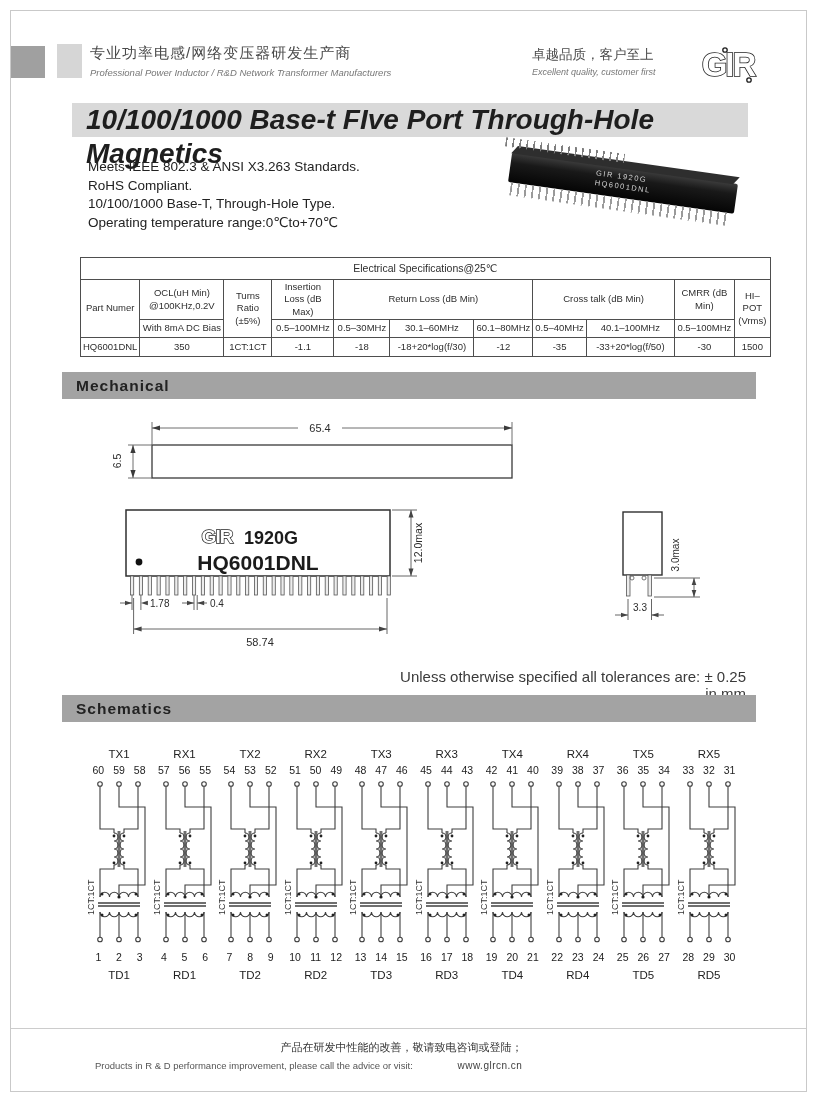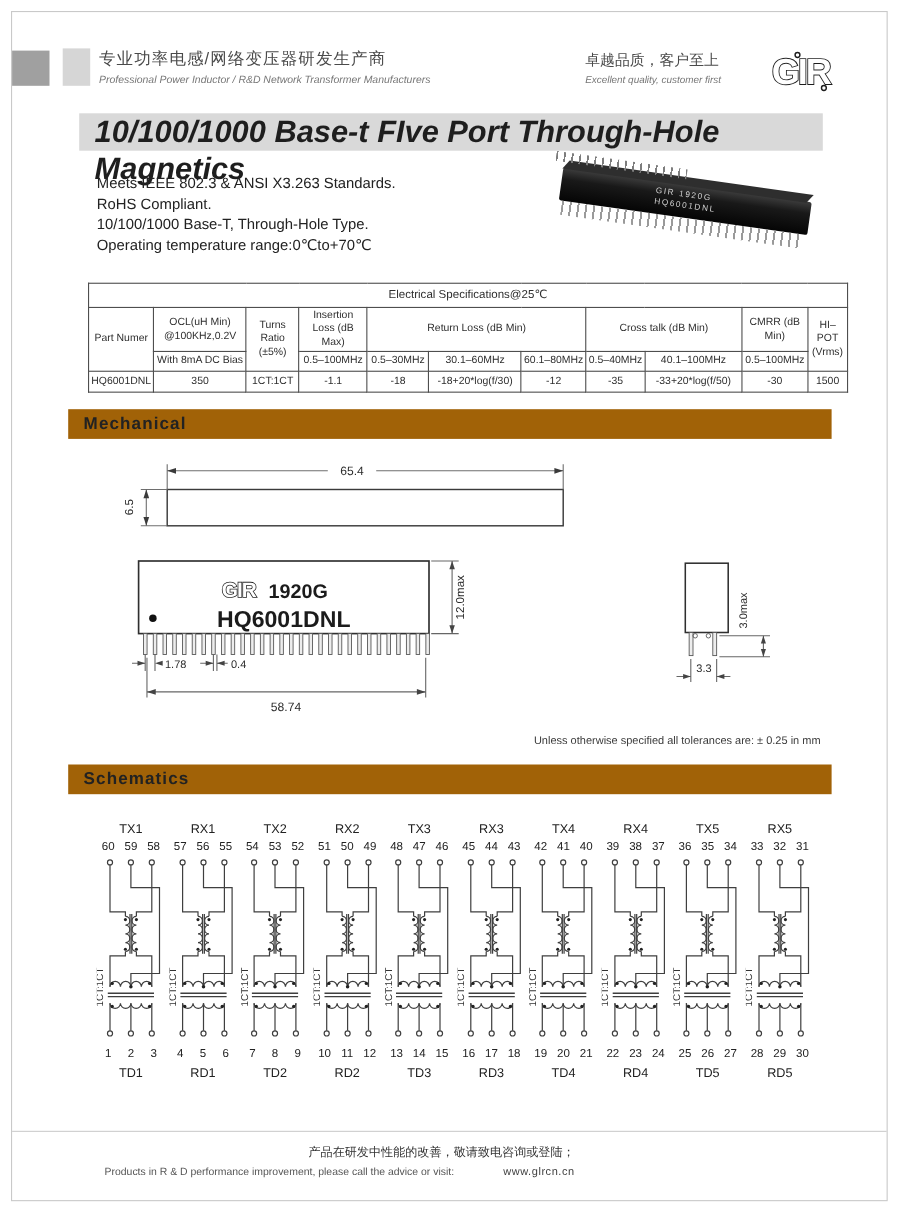--- a/index.html
+++ b/index.html
@@ -39,29 +39,29 @@
     letter-spacing:1.5px;line-height:10px;white-space:nowrap;}
   
   .spec{position:absolute;left:80px;top:257px;}
   .spec table{border-collapse:collapse;font-size:9.5px;color:#2e2e2e;}
   .spec td{border:1px solid #4e4e4e;text-align:center;padding:1px 2px;line-height:1.3;background:#fff;}
   .spec .t-title td{height:19px;font-size:10.5px;}
   .spec .hrow1 td{height:34px;}
   .spec .hrow2 td{height:15px;white-space:nowrap;}
   .spec .drow td{height:16px;white-space:nowrap;font-size:9.5px;}
   
-  .section-bar{position:absolute;left:62px;width:680px;height:27px;background:#a16207;
+  .section-bar{position:absolute;left:62px;width:680px;height:27px;background:#a3a3a3;
     line-height:27px;padding-left:14px;font-size:15.5px;font-weight:bold;color:#222;letter-spacing:1px;}
   .bar-mech{top:372px;}
   .bar-schem{top:695px;}
   
   .topview{position:absolute;left:95px;top:410px;}
   .frontview{position:absolute;left:60px;top:498px;}
   .tol-note{position:absolute;left:400px;top:668px;width:346px;text-align:right;
-    font-size:10px;color:#3a3a3a;}
+    font-size:15px;color:#3a3a3a;}
   svg text{font-family:"Liberation Sans","DejaVu Sans",sans-serif;}
   
   .schem-row{position:absolute;left:88px;top:748px;width:652px;display:flex;justify-content:space-between;}
   .sc-col{width:62px;}
   .sc-top-label{text-align:center;font-size:11.5px;color:#222;height:16px;}
   .sc-pins{display:flex;justify-content:space-around;font-size:10.5px;color:#222;height:15px;}
   .sc-bottom-label{text-align:center;font-size:11.5px;color:#222;margin-top:3px;}
   
   .footer-line{position:absolute;left:11px;top:1028px;width:795px;height:1px;background:#ccc;}
   .footer{position:absolute;left:95px;top:1040px;text-align:right;}

